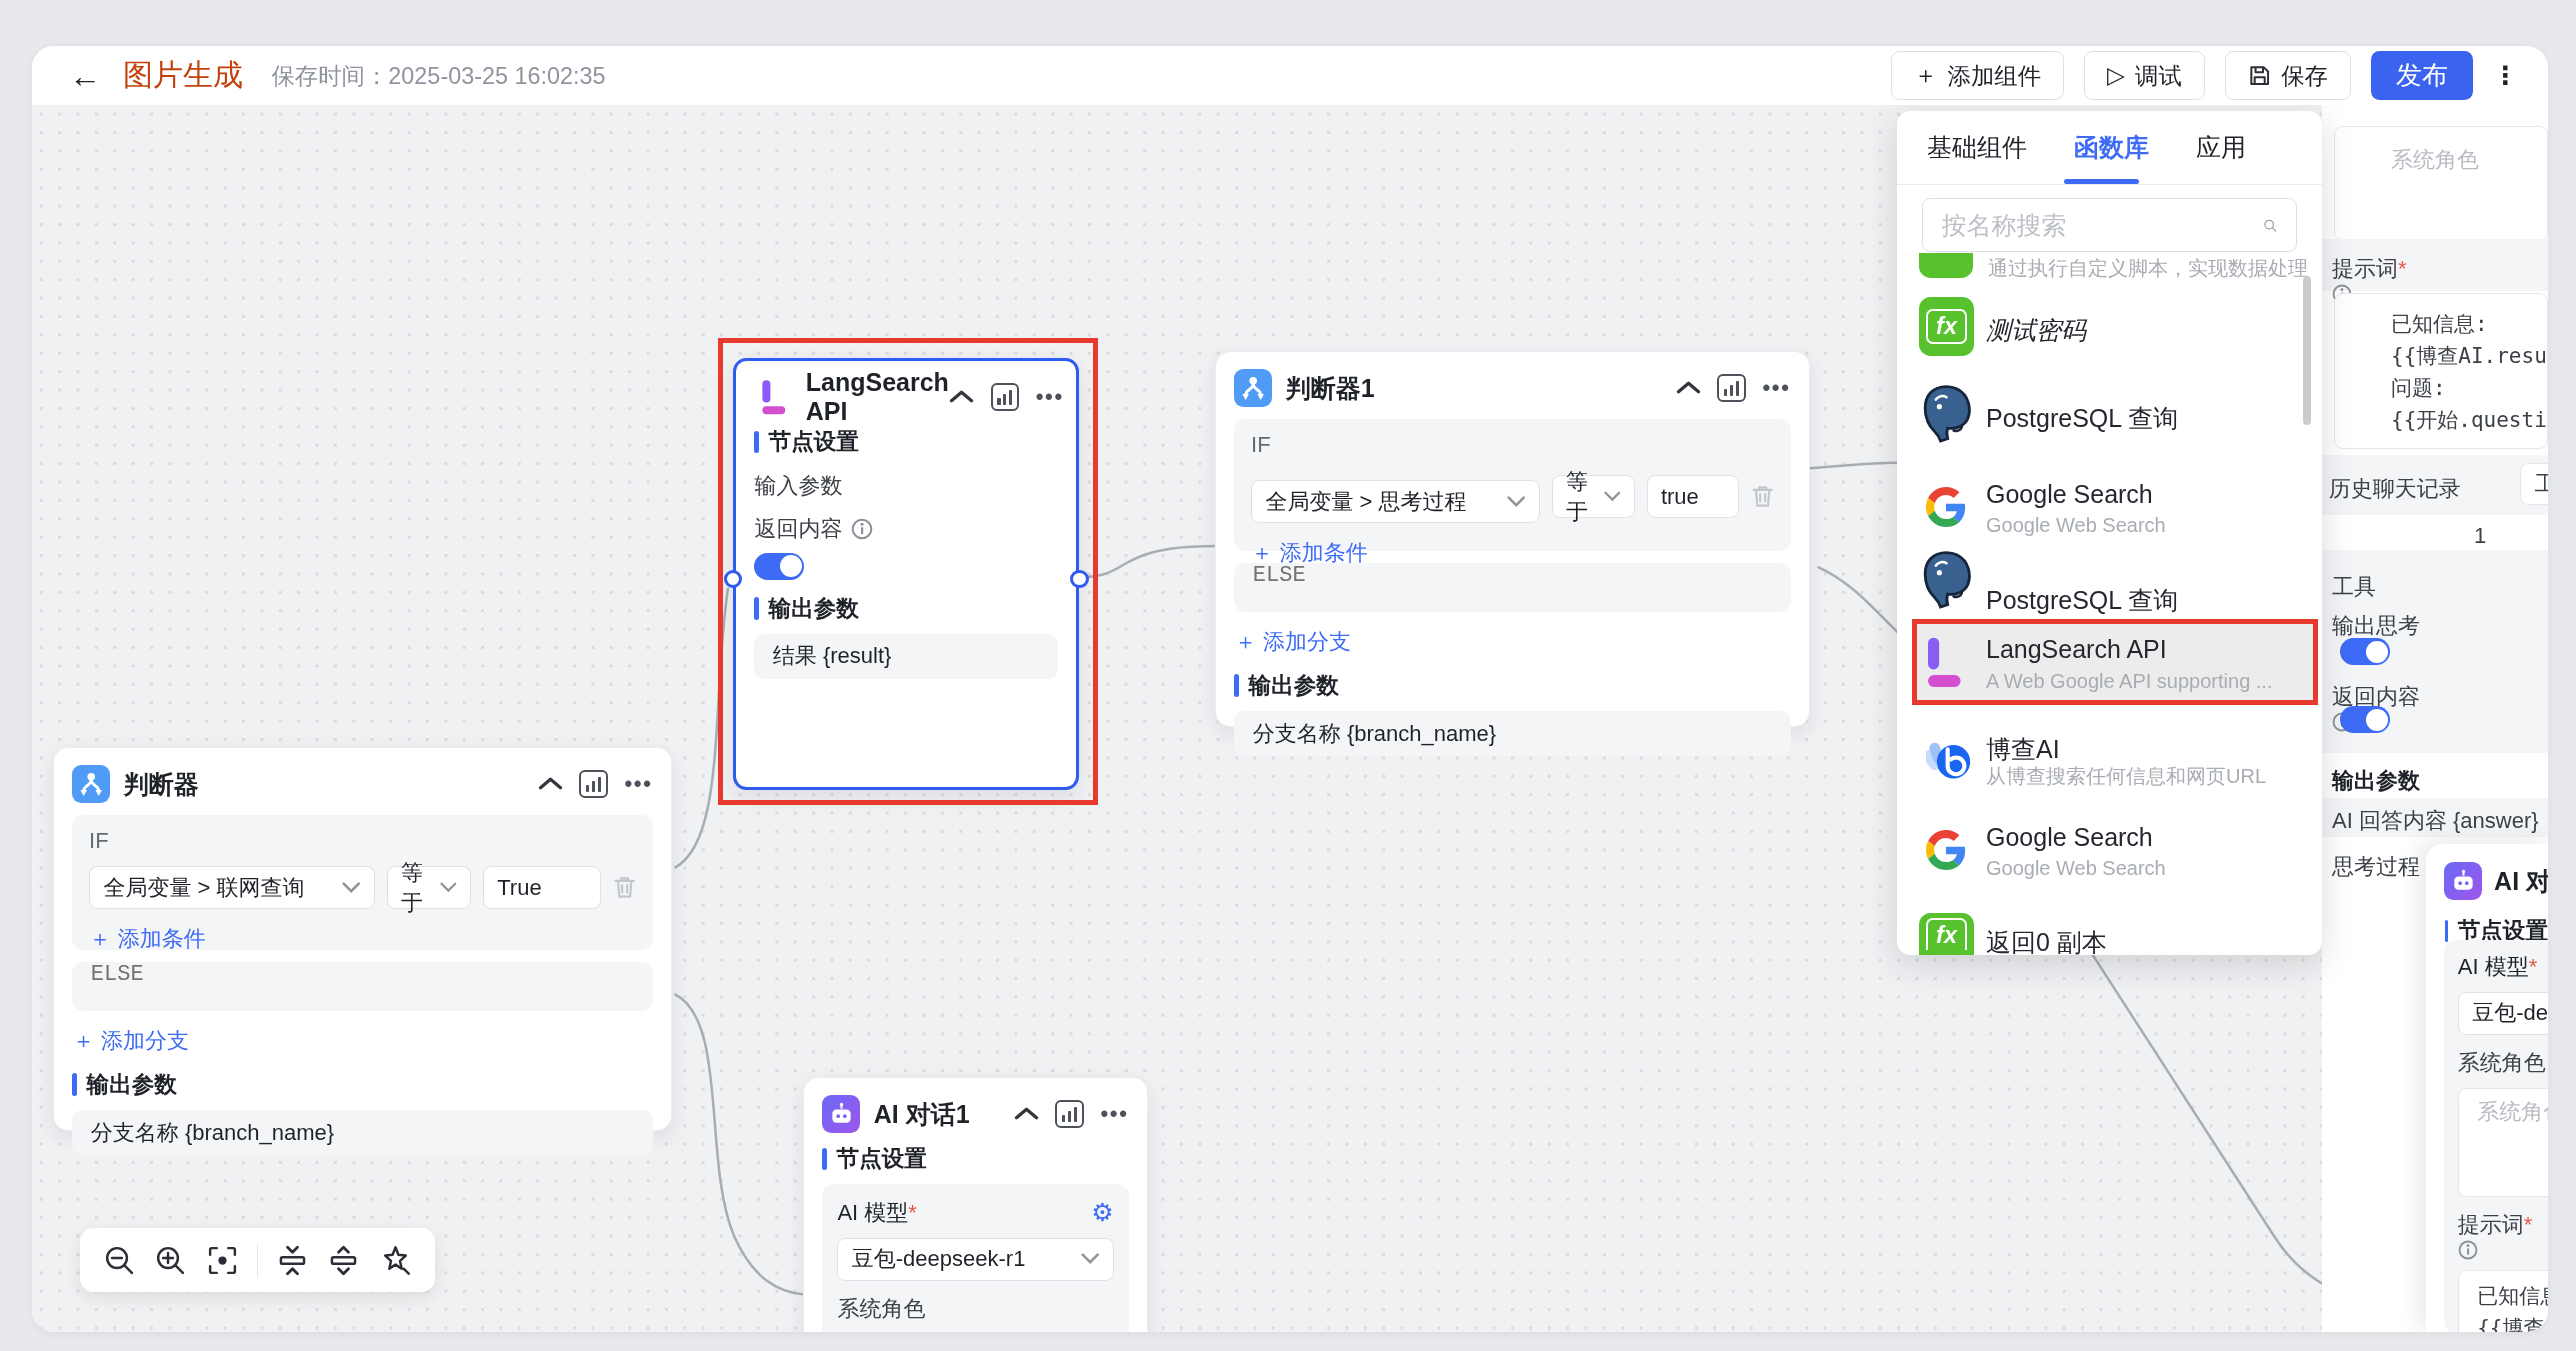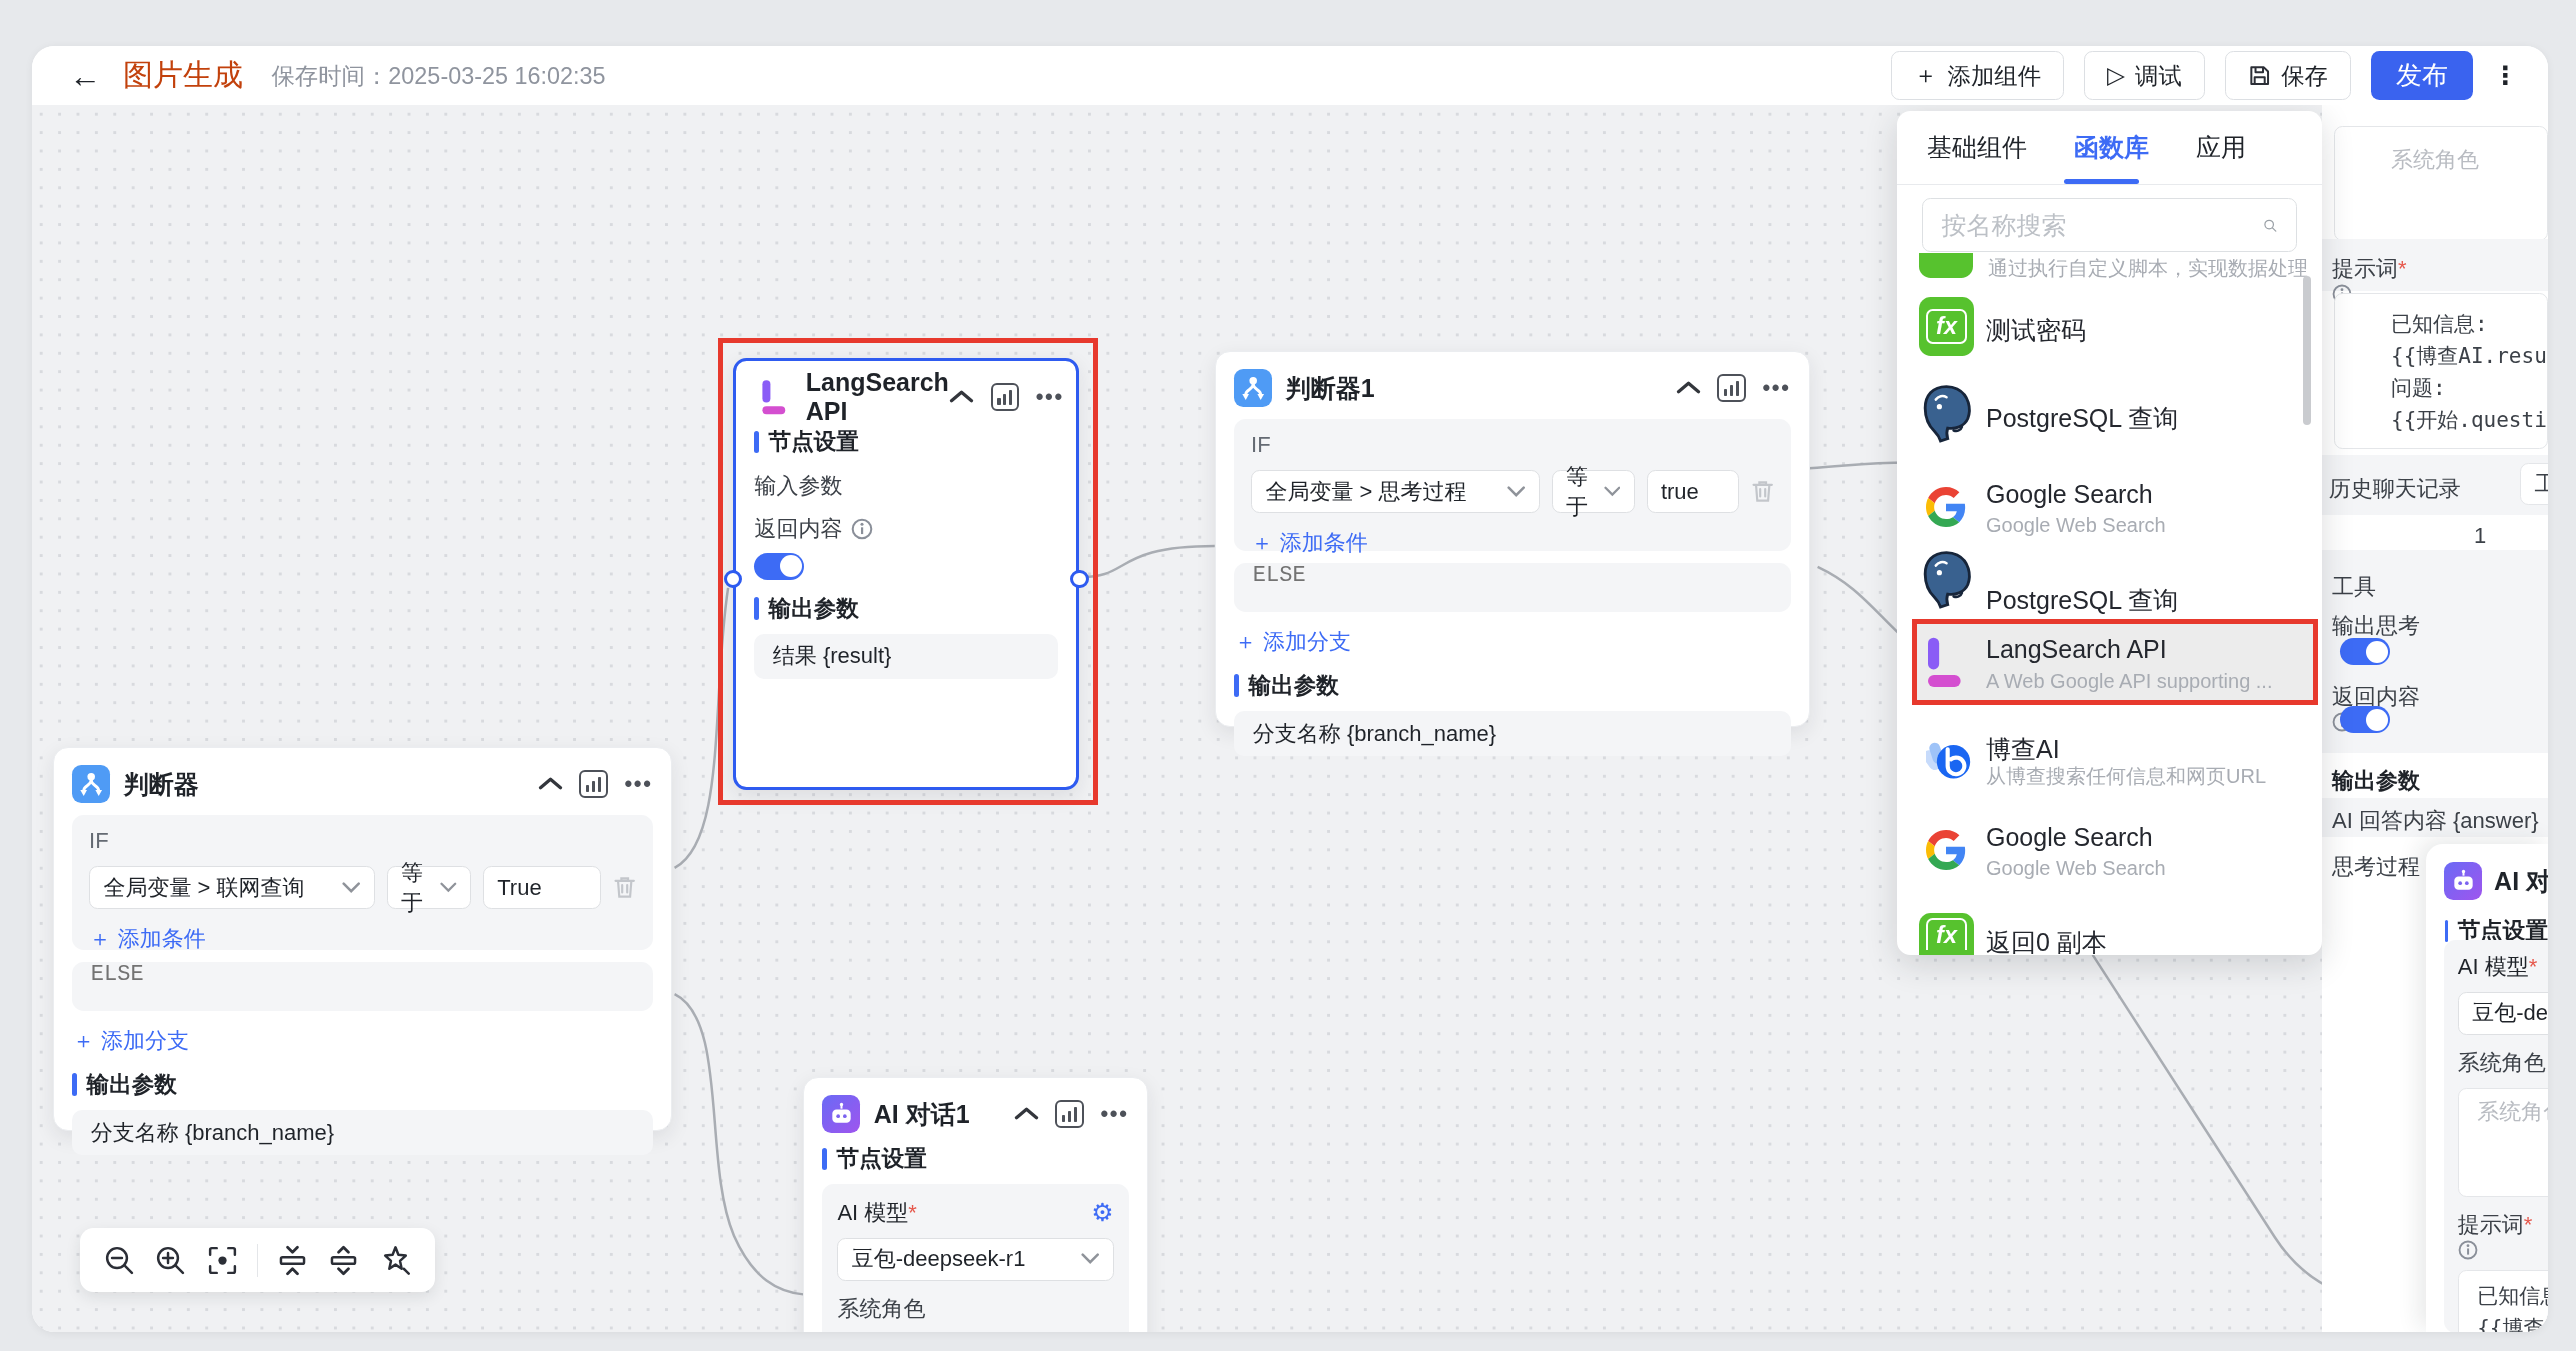--- a/index.html
+++ b/index.html
@@ -242,21 +242,21 @@
             <i style="height:6.7px"></i>
             <i style="height:11px"></i>
             <i style="height:15px"></i>
           </span>
         <span class="hx dots">•••</span>
       </div>
     </div>
     <div class="gray-panel" style="height:132px;">
       <div class="if-label">IF</div>
       <div class="cond-row">
-        <div class="select" style="width:316px;">
+        <div class="select" style="width:316px;margin-top:10px;">
           <span>全局变量 &gt; 思考过程</span>
           <svg class="chev" width="18.4" height="11.7" viewBox="0 0 22 14">
               <polyline points="2,2 11,11 20,2" fill="none" stroke="#8f939a" stroke-width="3" stroke-linecap="round"></polyline>
             </svg>
         </div>
         <div class="select" style="width:89px;">
           <span>等于</span>
           <svg class="chev" width="16.7" height="11" viewBox="0 0 22 14">
               <polyline points="2,2 11,11 20,2" fill="none" stroke="#8f939a" stroke-width="3" stroke-linecap="round"></polyline>
             </svg>
@@ -351,21 +351,21 @@
           <line x1="20" y1="20" x2="27" y2="27" stroke="#9aa0a6" stroke-width="2.6" stroke-linecap="round"></line>
         </svg>
     </div>
 
     <div class="lib-icon fx-icon" style="left:22px; top:142px; width:54px; height:25px; border-radius:0 0 11.7px 11.7px;"></div>
     <div class="lib-item-sub" style="left:91px; top:144px;">通过执行自定义脚本，实现数据处理</div>
 
     <div class="lib-icon fx-icon" style="left:22px; top:186px; width:55px; height:59px;">
         <span class="fx-inner">fx</span>
       </div>
-    <div class="lib-item-title" style="left:89px; top:203px;">测试密码</div>
+    <div class="lib-item-title" style="left:89px; top:203px;font-style:italic;">测试密码</div>
 
     <div class="lib-icon" style="left:21px; top:272px;">
       <svg width="57" height="64" viewBox="0 0 48 54">
           <path d="M24,3 C12,3 6,11 6,21 c0,8 3,15 8,20 c2,2 4,5 5,8 l6,-2 c-1,-3 -1,-6 0,-9 c6,1 14,-1 17,-8 c3,-8 1,-20 -9,-25 c-3,-1.5 -6,-2 -9,-2 z" fill="#39618f" stroke="#17253a" stroke-width="2.4"></path>
           <path d="M15,14 c2,-3 6,-4 9,-2" fill="none" stroke="#fff" stroke-width="2.2" stroke-linecap="round"></path>
           <circle cx="18" cy="20" r="2.2" fill="#fff"></circle>
           <path d="M30,40 c3,1 6,0 7,-3" fill="none" stroke="#17253a" stroke-width="2.2" stroke-linecap="round"></path>
         </svg>
     </div>
     <div class="lib-item-title" style="left:89px; top:291px;">PostgreSQL 查询</div>

